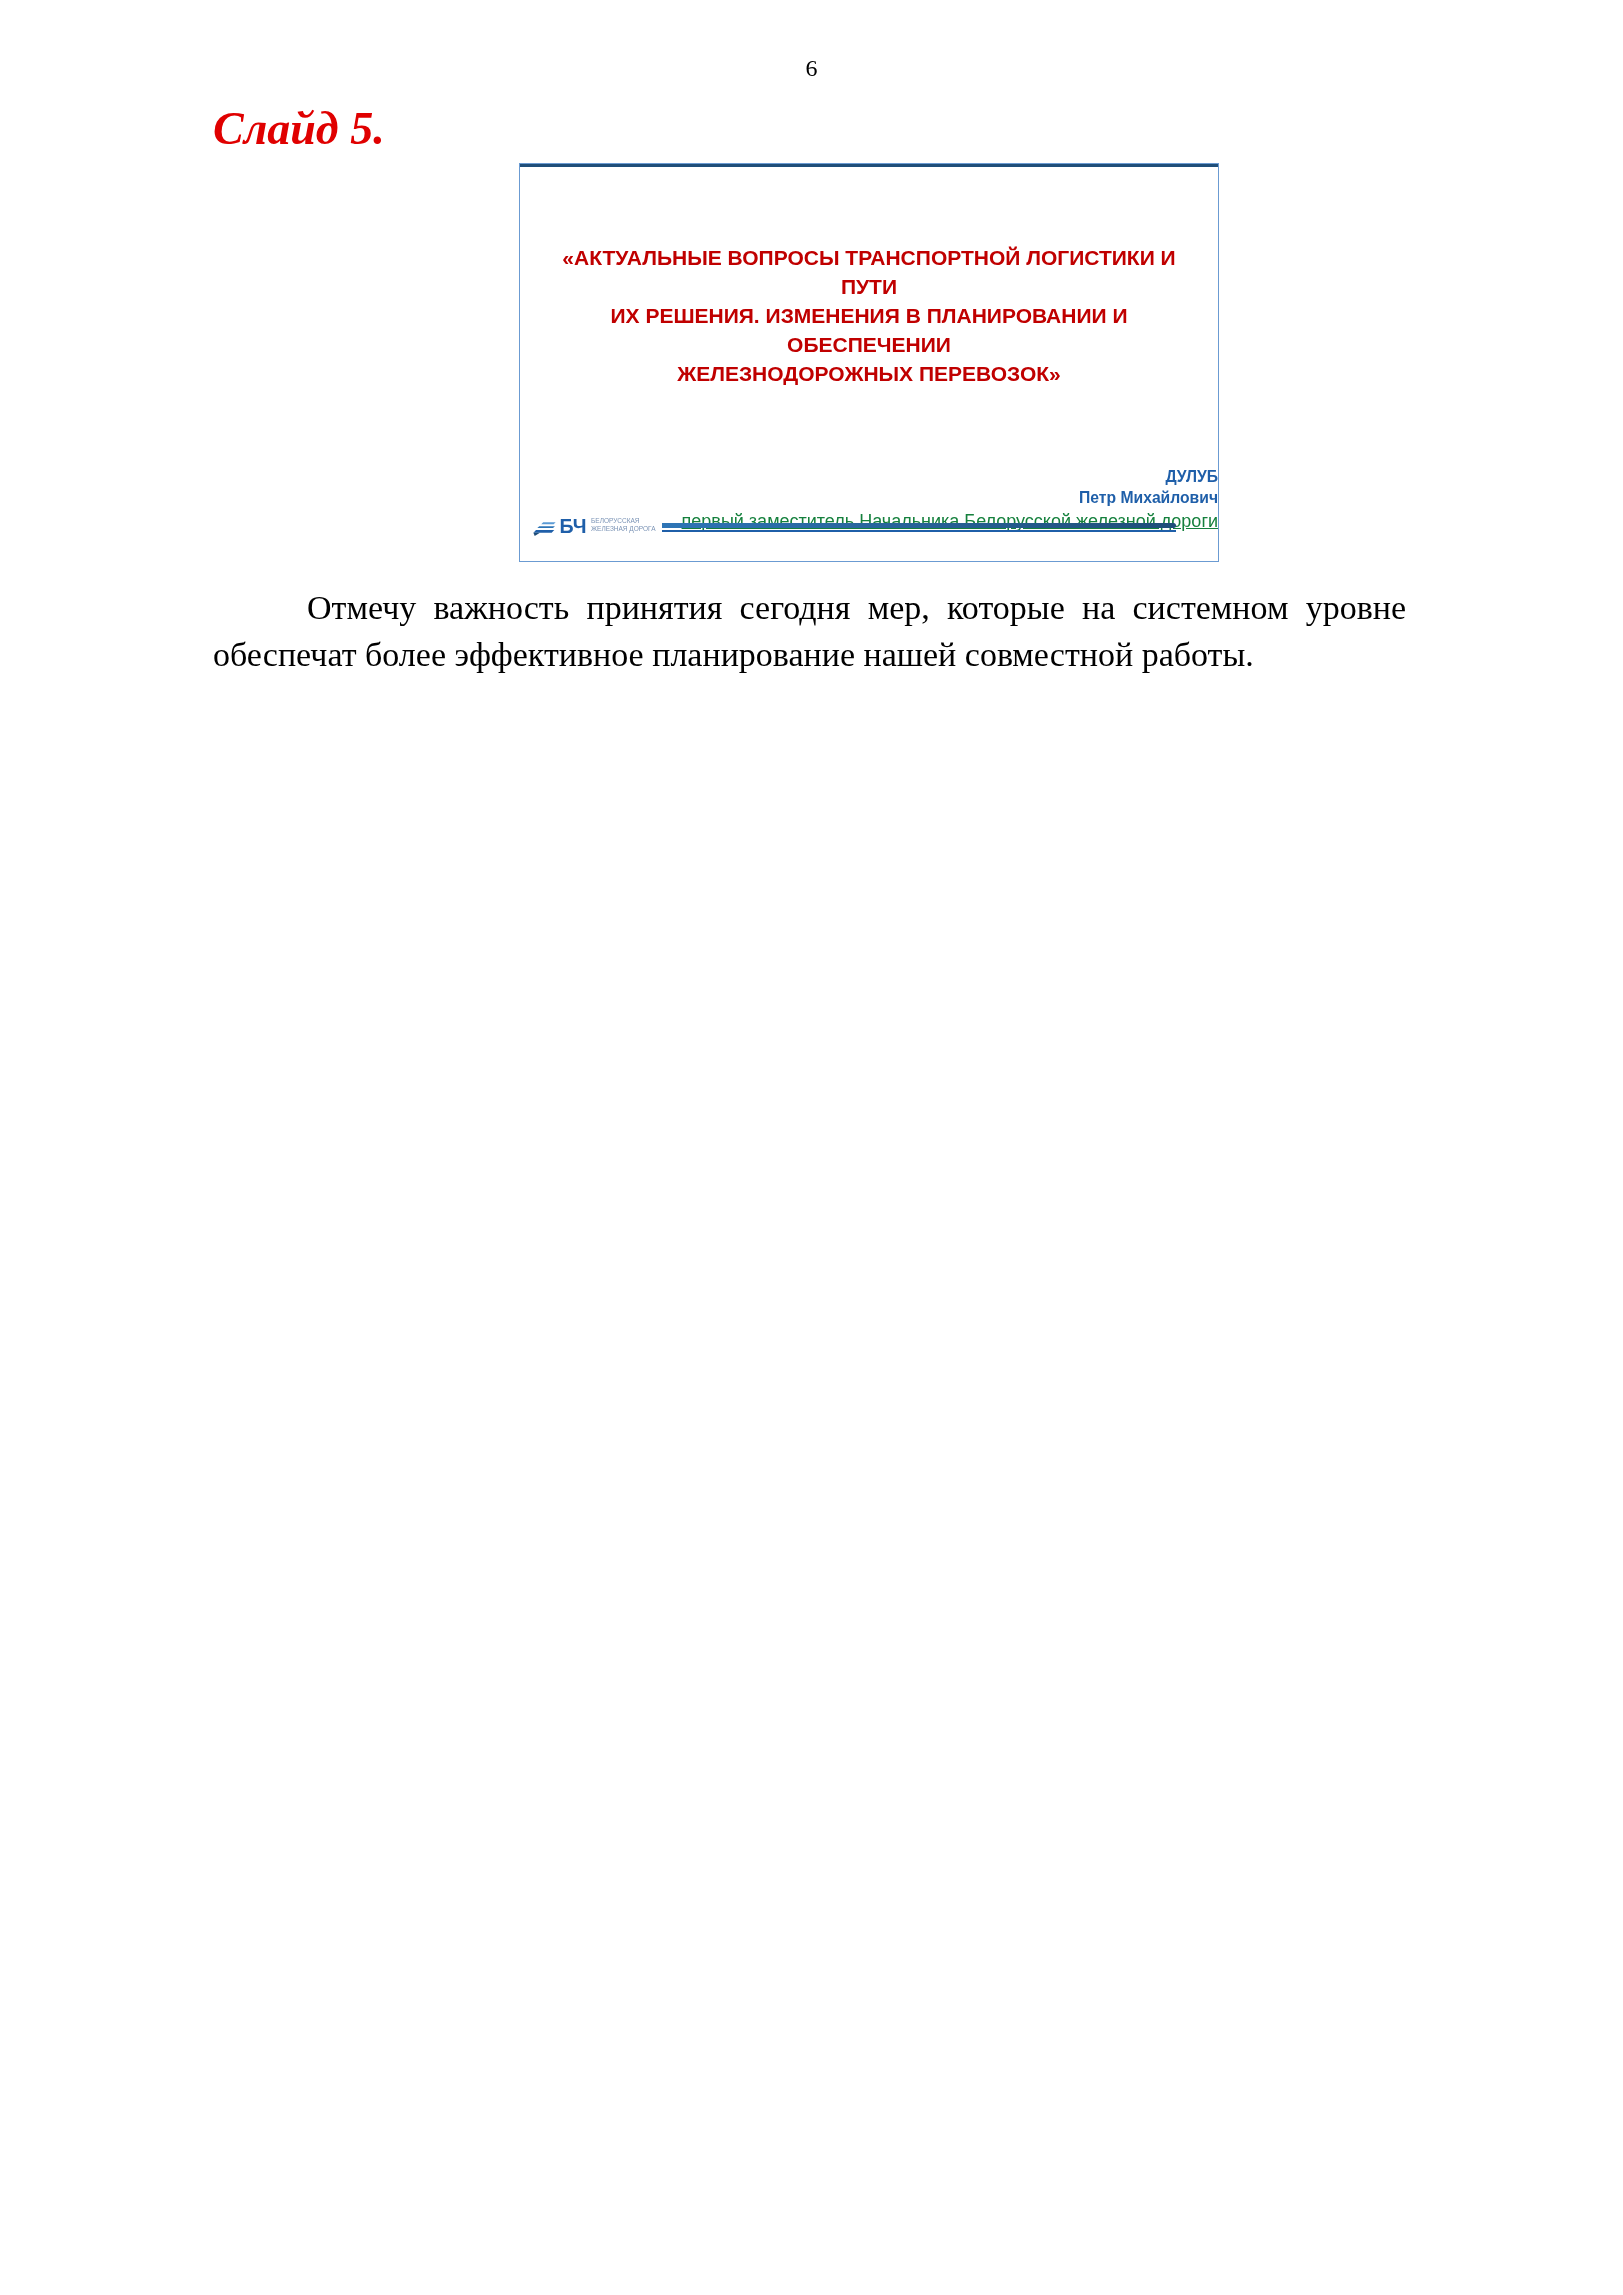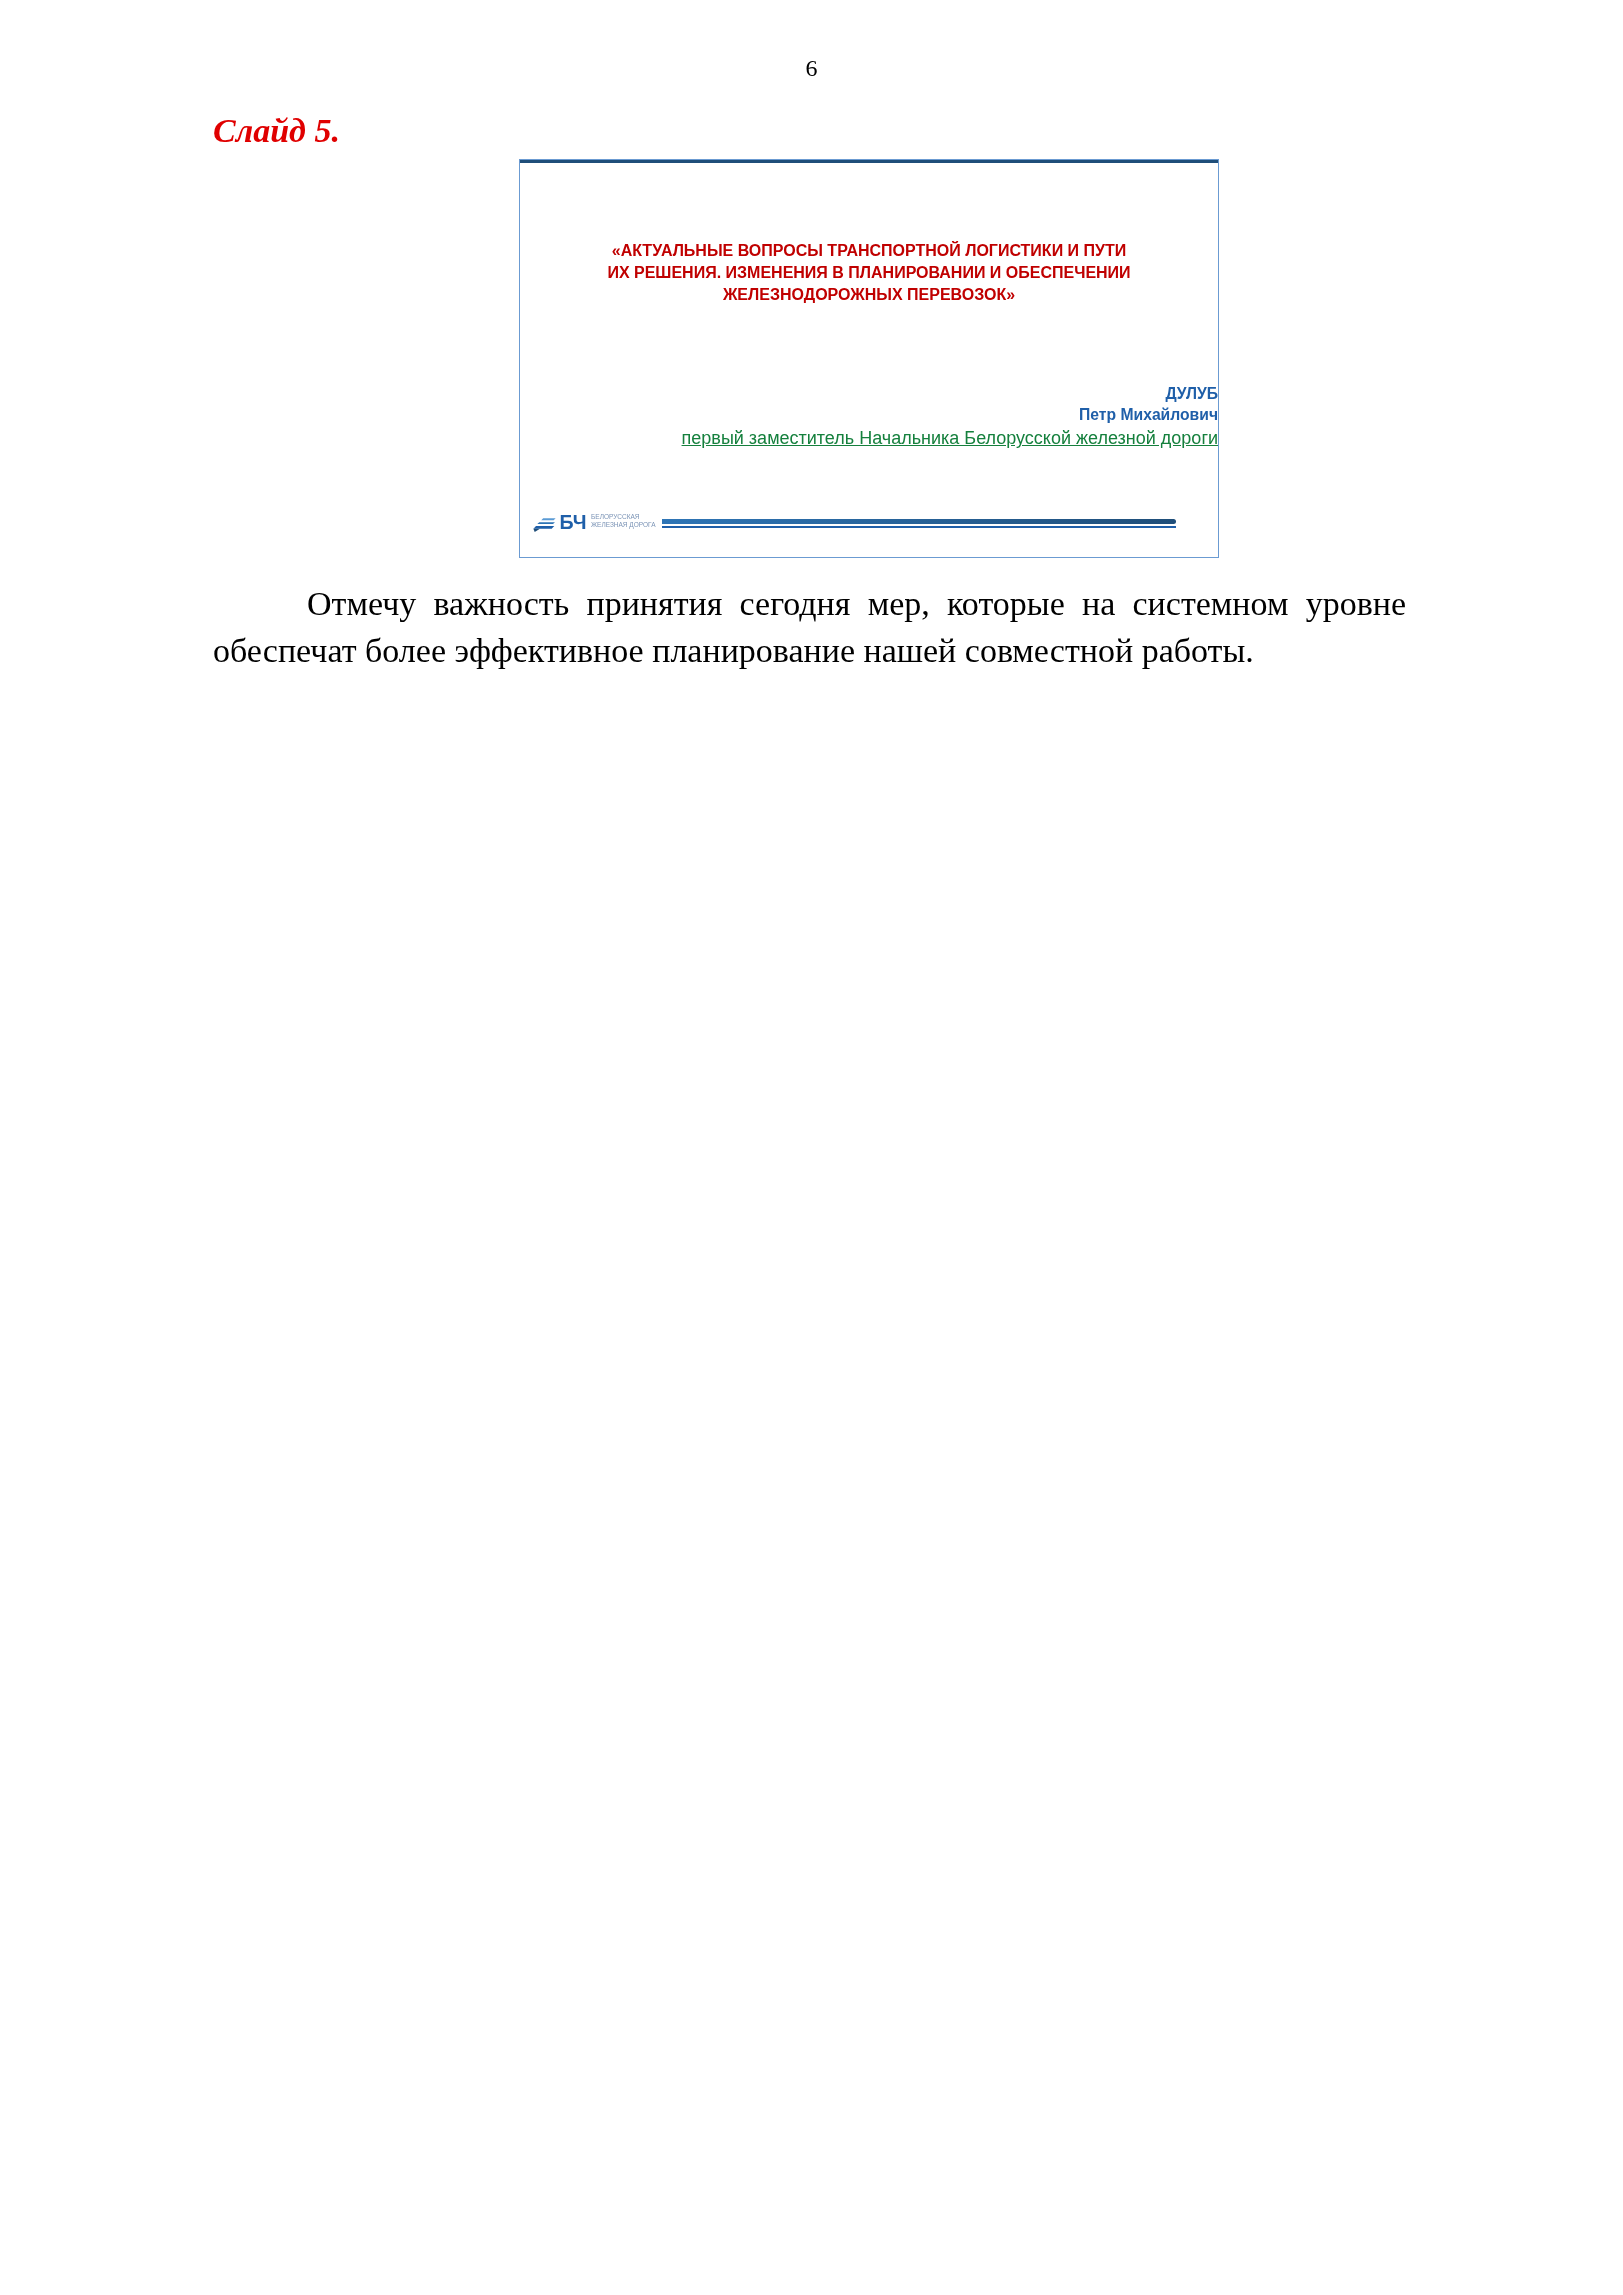--- a/index.html
+++ b/index.html
@@ -22,22 +22,22 @@
     text-align: center;
     font-size: 24px;
     line-height: 1;
     color: #000000;
   }
   .content {
     margin-left: 213px;
     margin-right: 217px;
   }
   .slide-label {
-    margin-top: 34px;
-    font-size: 34px;
+    margin-top: 26px;
+    font-size: 46px;
     font-weight: bold;
     font-style: italic;
     color: #e00000;
     line-height: 1;
   }
   .slide-figure {
     margin-top: 10.5px;
     margin-left: 306px;
     width: 700px;
   }
@@ -52,21 +52,21 @@
   }
   .slide-top-rule {
     height: 3.3px;
     background: #1f4e79;
     margin: 0;
   }
   .slide-title {
     margin: 77px auto 18px auto;
     max-width: 641px;
     text-align: center;
-    font-size: 16px;
+    font-size: 21px;
     font-weight: bold;
     line-height: 1.38;
     color: #c00000;
   }
   .slide-speaker {
     margin-top: 77px;
     text-align: right;
     color: #1f5fa9;
   }
   .speaker-surname, .speaker-name {

